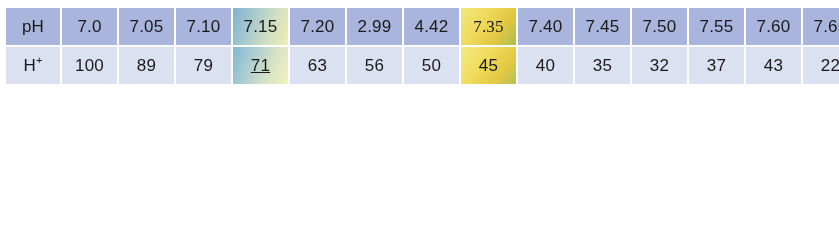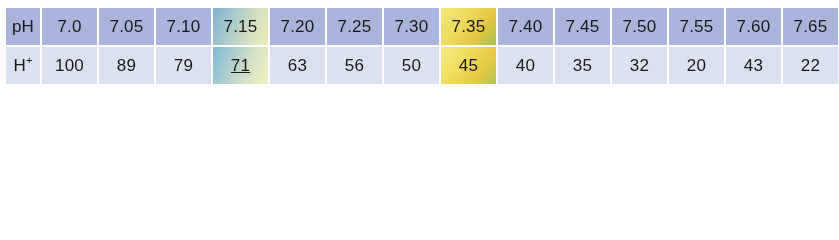--- a/index.html
+++ b/index.html
@@ -40,36 +40,37 @@
     letter-spacing: 0.2px;
     white-space: nowrap;
     line-height: 1;
   }
 
   
   tr.row-ph td { background: #a9b5dd; height: 37px; }
   tr.row-h  td { background: #dbe1f1; height: 37px; }
 
   
-  td.label-cell { width: 34px; }
+  td.label-cell { width: 54px; }
   td.data-cell  { width: 55px; }
 
   
   tr.row-ph td.hl-teal {
     background: linear-gradient(110deg, #7fb2cf 0%, #9fc6cf 28%, #cddcc2 62%, #efeeb4 100%);
     text-align: center;
   }
   tr.row-h td.hl-teal {
     background: linear-gradient(110deg, #7fb8d2 0%, #a8ccd2 30%, #d6e2c6 66%, #f2f1bd 100%);
     text-decoration: underline;
   }
 
   
   tr.row-ph td.hl-gold {
     background: linear-gradient(125deg, #f2e77f 0%, #eed95a 40%, #e2c63f 70%, #a8bf55 100%);
+    font-family: Liberation Serif, serif;
   }
   tr.row-h td.hl-gold {
     background: linear-gradient(125deg, #f4ea86 0%, #f0dc5e 38%, #e5ca41 72%, #b2c25a 100%);
   }
 
   .sup {
     font-size: 11px;
     vertical-align: super;
     line-height: 0;
   }
@@ -80,22 +81,22 @@
 <div id="ph-table-wrap">
   <table class="ph-table">
     <tbody>
       <tr class="row-ph">
         <td class="label-cell">pH</td>
       <td class="data-cell">7.0</td>
           <td class="data-cell">7.05</td>
           <td class="data-cell">7.10</td>
           <td class="data-cell hl-teal">7.15</td>
           <td class="data-cell">7.20</td>
-          <td class="data-cell">7.25</td>
-          <td class="data-cell">7.30</td>
+          <td class="data-cell">2.99</td>
+          <td class="data-cell">4.42</td>
           <td class="data-cell hl-gold">7.35</td>
           <td class="data-cell">7.40</td>
           <td class="data-cell">7.45</td>
           <td class="data-cell">7.50</td>
           <td class="data-cell">7.55</td>
           <td class="data-cell">7.60</td>
           <td class="data-cell">7.65</td>
         </tr>
       <tr class="row-h">
         <td class="label-cell"><span>H</span><span class="sup">+</span></td>
@@ -103,19 +104,19 @@
           <td class="data-cell">89</td>
           <td class="data-cell">79</td>
           <td class="data-cell hl-teal">71</td>
           <td class="data-cell">63</td>
           <td class="data-cell">56</td>
           <td class="data-cell">50</td>
           <td class="data-cell hl-gold">45</td>
           <td class="data-cell">40</td>
           <td class="data-cell">35</td>
           <td class="data-cell">32</td>
-          <td class="data-cell">20</td>
+          <td class="data-cell">37</td>
           <td class="data-cell">43</td>
           <td class="data-cell">22</td>
         </tr>
     </tbody>
   </table>
 </div>
 
 </body></html>

